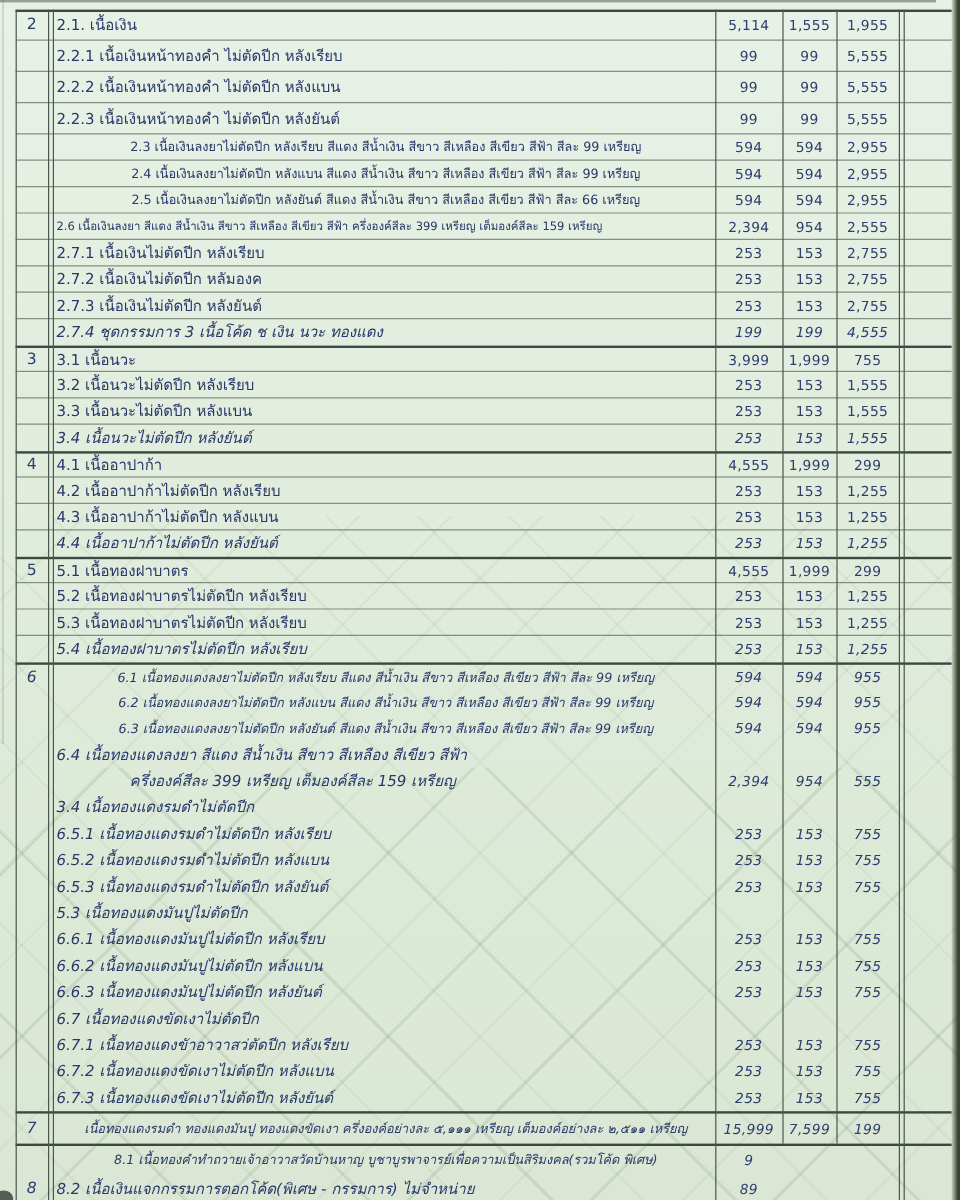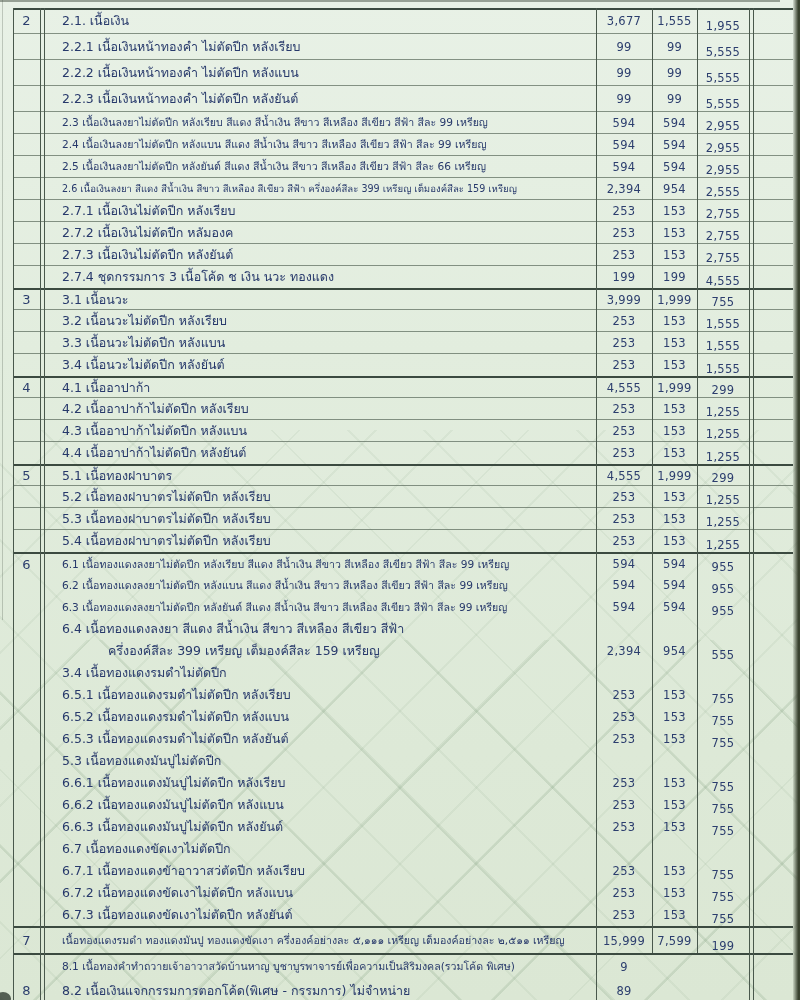--- a/index.html
+++ b/index.html
@@ -17,36 +17,36 @@
   }
   #pat2{top:640px;height:360px;
     background:
       repeating-linear-gradient(45deg, rgba(120,152,118,0.12) 0 3px, rgba(0,0,0,0) 3px 108px),
       repeating-linear-gradient(-45deg, rgba(120,152,118,0.12) 0 3px, rgba(0,0,0,0) 3px 108px);
   }
   
   #rows{position:absolute;left:13px;top:8px;width:780px;}
   .row{display:flex;height:22px;align-items:center;box-sizing:border-box;
        border-bottom:1px solid rgba(88,104,90,0.70);}
-  .row.noline{border-bottom:none;}
+  .row.noline{border-bottom:none;font-style:italic;}
   .row.sec{border-top:2px solid #3b4a40;}
   .row.tall{height:26px;}
   .row.t27{height:27px;}
   .row.t25{height:25px;}
   .c{height:100%;display:flex;align-items:center;box-sizing:border-box;overflow:hidden;}
   .no{width:27px;justify-content:center;color:#2c3e6e;font-size:13px;}
   .gap1{width:4px;}
-  .desc{width:552px;padding-left:18px;color:#27396b;font-size:12.5px;white-space:nowrap;}
-  .row.s .desc{font-size:10.6px;}
+  .desc{width:552px;padding-left:3px;color:#27396b;font-size:12.5px;white-space:nowrap;}
+  .row.s .desc{font-size:10.6px;justify-content:center;}
   .row.xs .desc{font-size:9.6px;}
   .row.indent .desc{padding-left:64px;}
   .v{justify-content:center;color:#2c3e6e;font-size:11.5px;letter-spacing:.3px;}
   .v1{width:56px;}
   .v2{width:45px;}
-  .v3{width:52px;align-items:flex-end;}
+  .v3{width:52px;}
   .blank{flex:1;}
   
   .vl{position:absolute;top:8px;width:1px;background:#49584c;}
   #vl-left{left:13px;height:992px;}
   #vl-no-a{left:40px;height:992px;}
   #vl-no-b{left:44px;height:992px;}
   #vl-c1{left:596px;height:992px;}
   #vl-c2{left:652px;height:945px;}
   #vl-c3{left:697px;height:945px;}
   #vl-c4a{left:749px;height:992px;}
@@ -70,21 +70,21 @@
   <div id="rows">
       <div class="row tall">
     <div class="c no">
           <span>2</span>
         </div>
     <div class="c gap1"></div>
     <div class="c desc">
           <span>2.1. เนื้อเงิน</span>
         </div>
     <div class="c v v1">
-          <span>3,677</span>
+          <span>5,114</span>
         </div>
     <div class="c v v2">
           <span>1,555</span>
         </div>
     <div class="c v v3">
           <span>1,955</span>
         </div>
     <div class="c blank"></div>
   </div>
       <div class="row tall">

